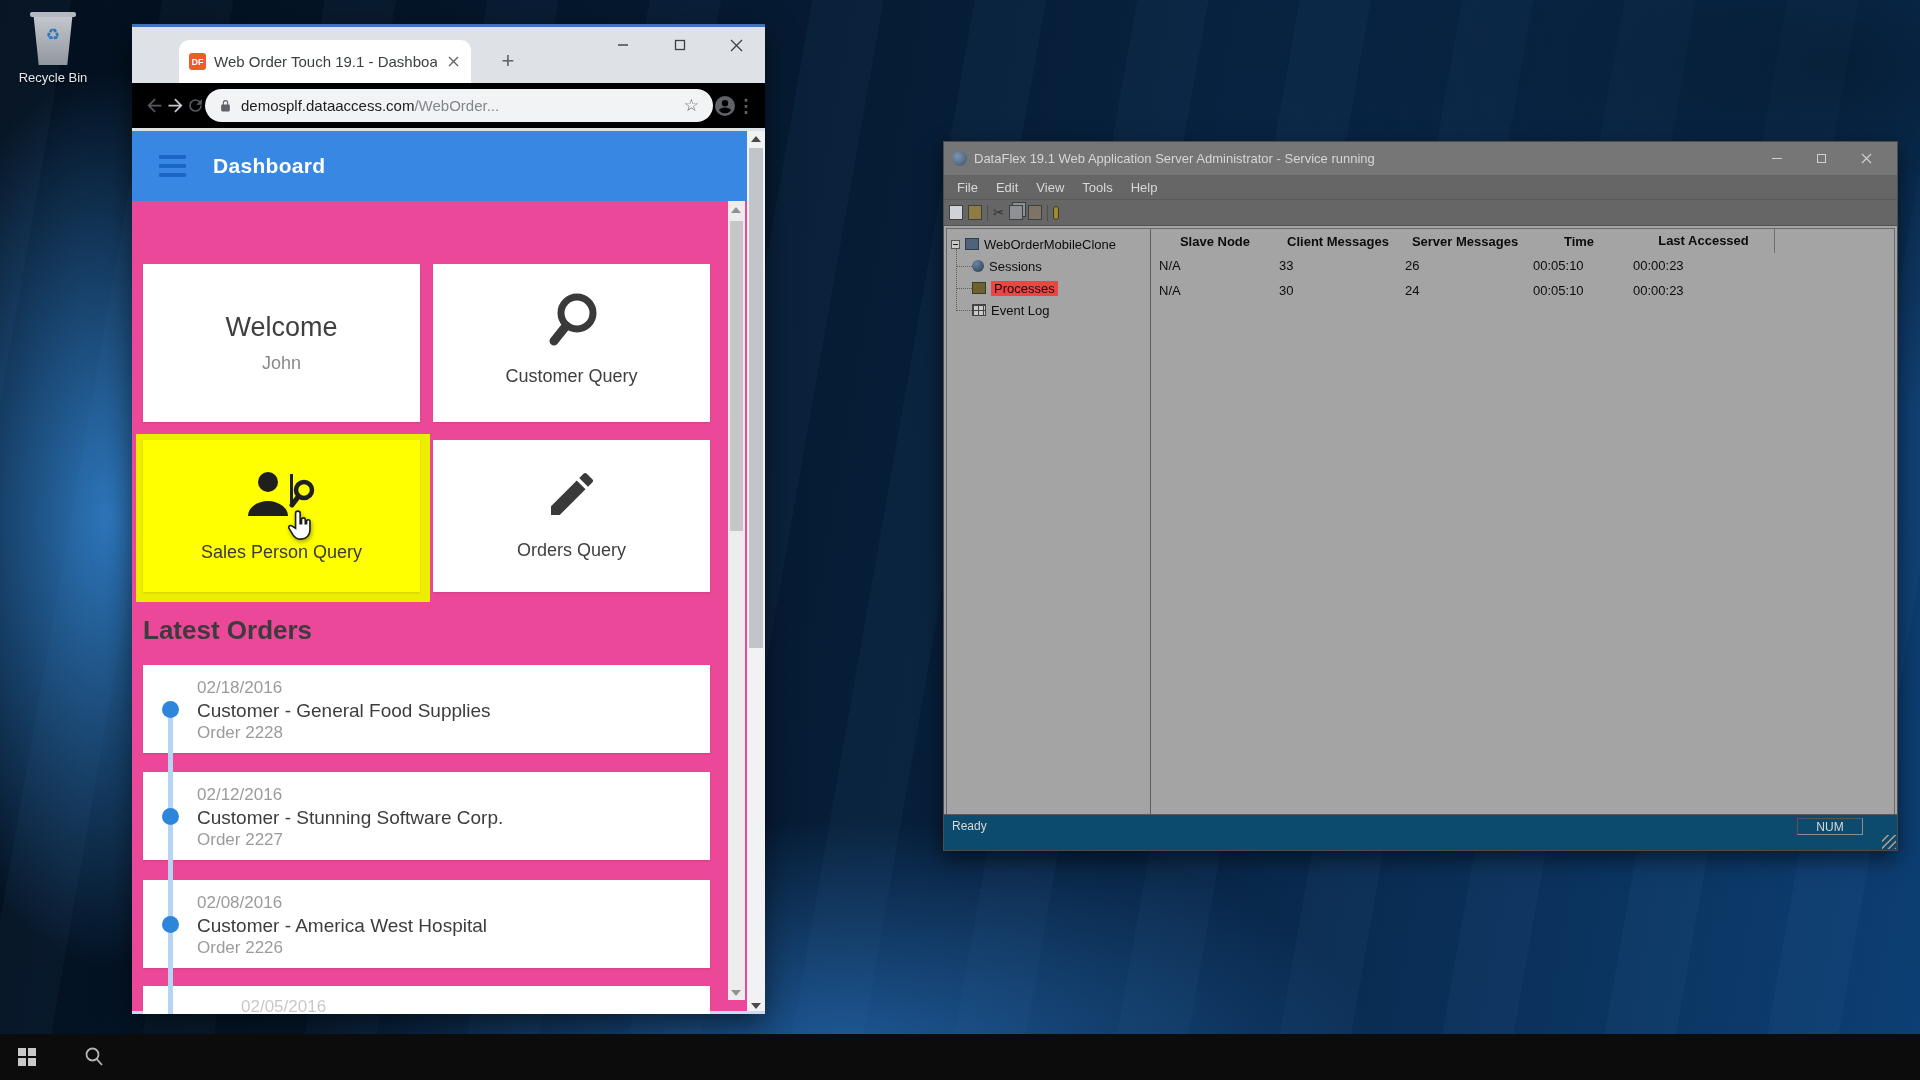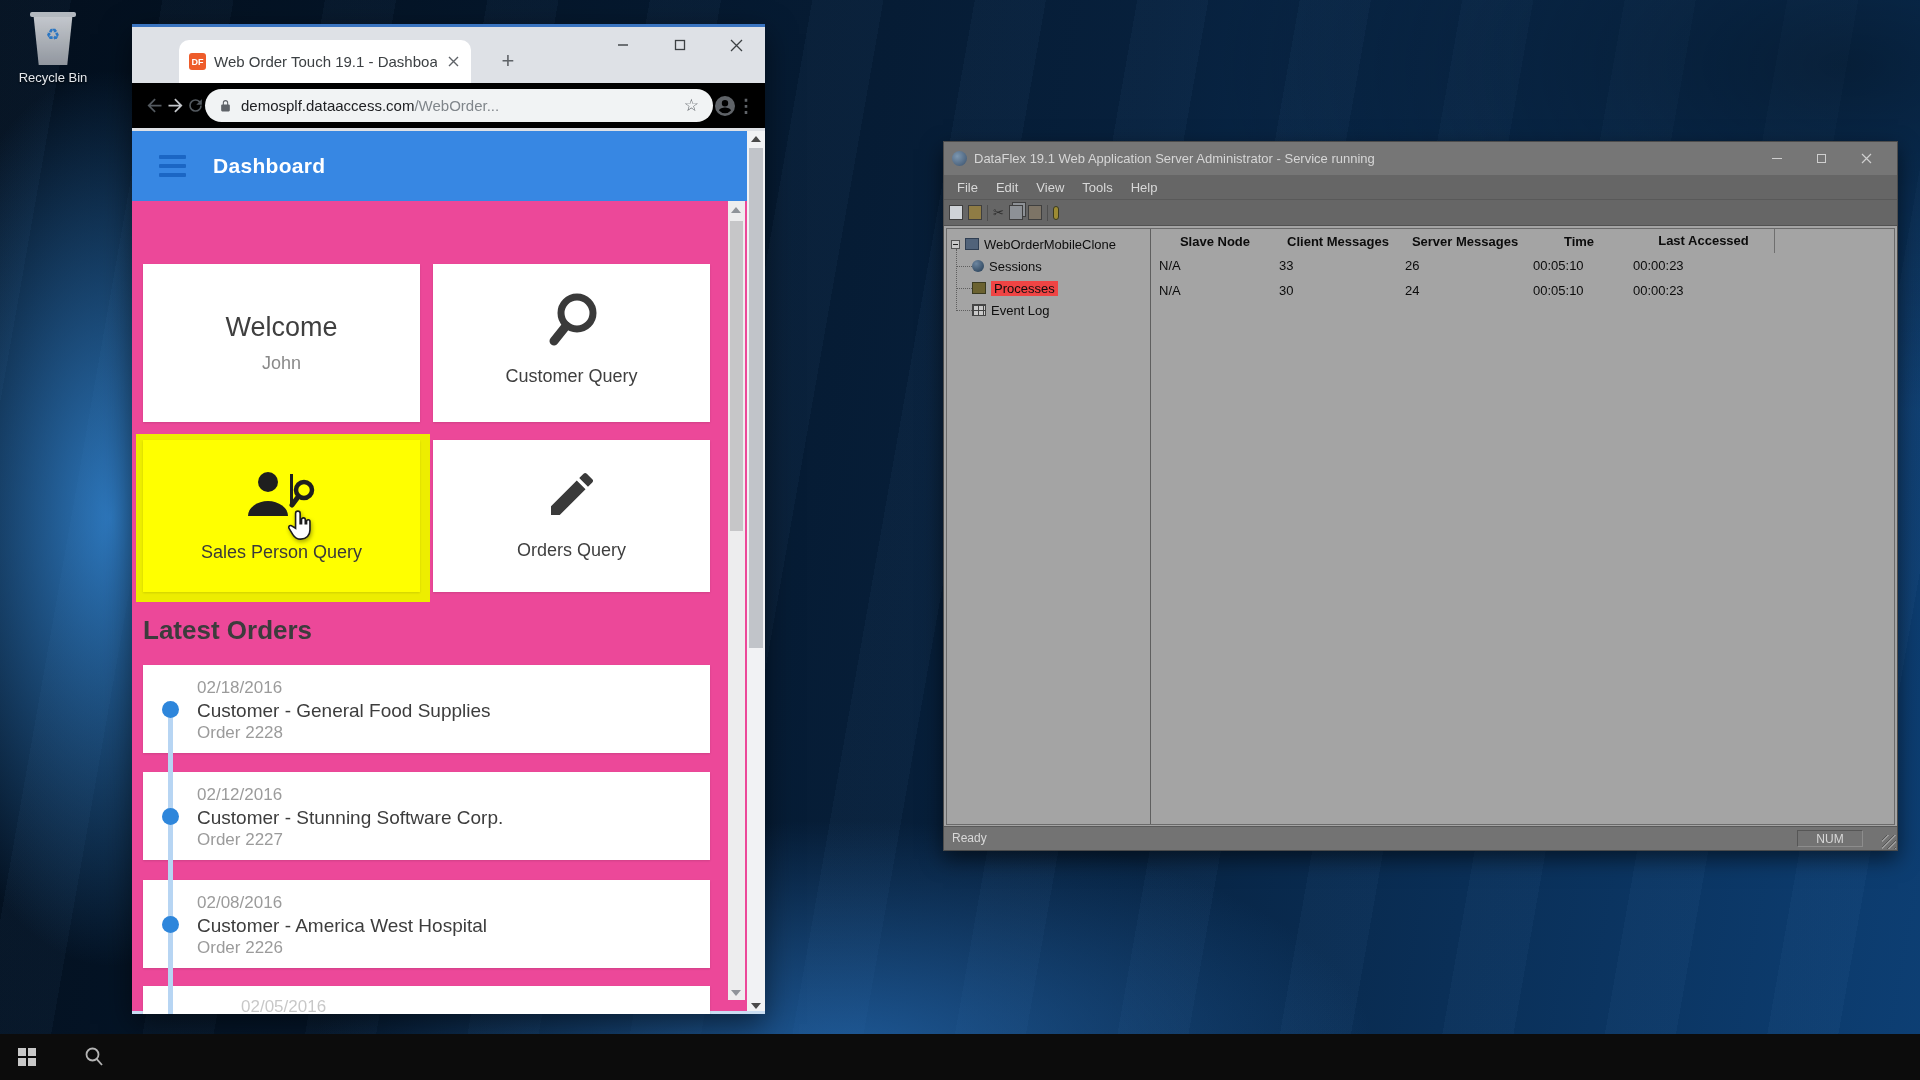--- a/index.html
+++ b/index.html
@@ -138,21 +138,21 @@
   .tr-sel{background:#ef4444;padding:0 3px;}
   .tree-vline{position:absolute;left:9px;top:20px;height:60px;border-left:1px dotted #5e5e5e;}
   .tree-h{position:absolute;left:9px;width:16px;border-top:1px dotted #5e5e5e;}
   .a-split{position:absolute;left:203px;top:0;width:1px;bottom:0;background:#5f5f5f;}
   .a-table{position:absolute;left:204px;right:0;top:0;bottom:0;color:#0c0c0c;}
   .a-thead{display:flex;height:24px;align-items:center;font-weight:bold;text-align:center;}
   .a-th,.a-td{padding-left:8px;white-space:nowrap;overflow:hidden;}
   .c0{width:120px;}.c1{width:126px;}.c2{width:128px;}.c3{width:100px;}.c4{width:150px;}
   .a-th.c4{border-right:1px solid #6f6f6f;height:24px;line-height:24px;padding-left:8px;}
   .a-tr{display:flex;height:25px;align-items:center;}
-  .a-status{position:absolute;left:0;right:0;bottom:0;height:24px;background:#737373;
+  .a-status{position:absolute;left:0;right:0;bottom:0;height:36px;background:#0c4a6e;
     border-top:1px solid #595959;color:#d8d8d8;font-size:12px;}
   .st-left{position:absolute;left:8px;top:4px;}
   .st-num{position:absolute;right:34px;top:3px;width:66px;height:17px;text-align:center;line-height:16px;
     border:1px solid;border-color:#565656 #8d8d8d #8d8d8d #565656;}
   .st-grip{position:absolute;right:1px;bottom:1px;width:14px;height:14px;
     background:repeating-linear-gradient(135deg,transparent 0 3px,#565656 3px 4px,#9a9a9a 4px 5px);}
   .wc-line{width:10px;height:1px;background:#cfcfcf;}
   .wc-box{width:9px;height:9px;border:1px solid #cfcfcf;}
 </style>
 </head>

